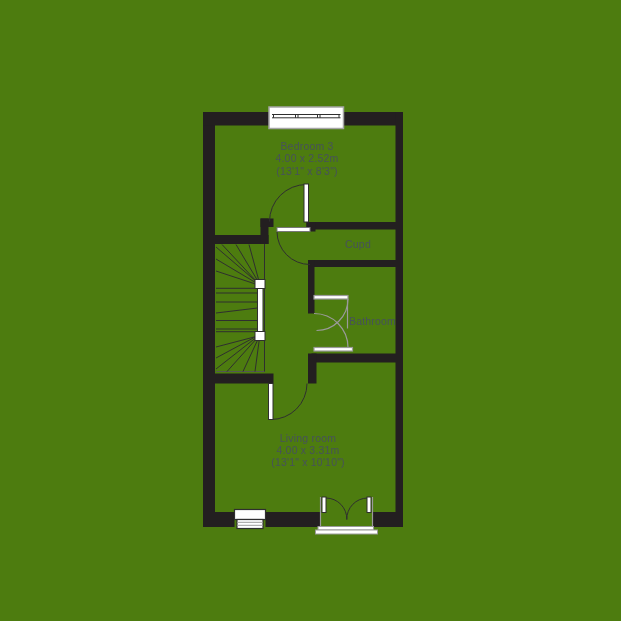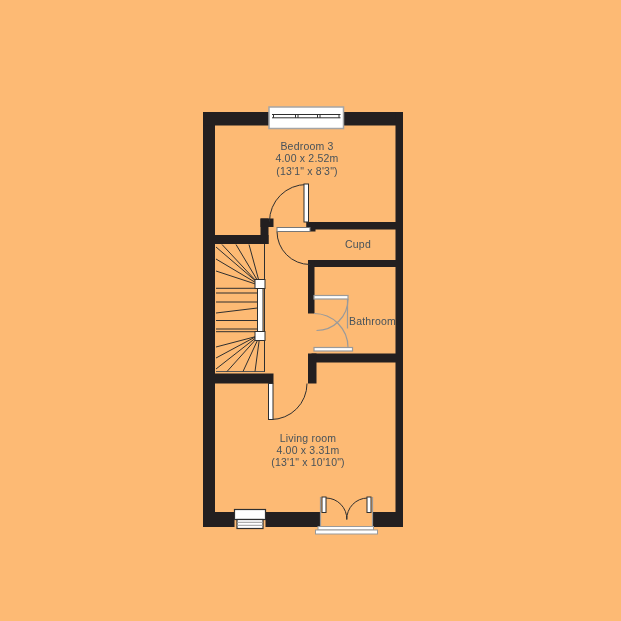--- a/index.html
+++ b/index.html
@@ -5,21 +5,21 @@
   html, body {
     margin: 0;
     padding: 0;
     background: #ffffff;
     font-family: "Liberation Sans", sans-serif;
   }
   .page {
     position: relative;
     width: 621px;
     height: 621px;
-    background: #fdba74;
+    background: #4d7c0f;
     overflow: hidden;
   }
   svg { display: block; }
   .room-label {
     fill: #47525a;
     font-family: "Liberation Sans", sans-serif;
     font-size: 10.5px;
     letter-spacing: 0.2px;
   }
 </style>

